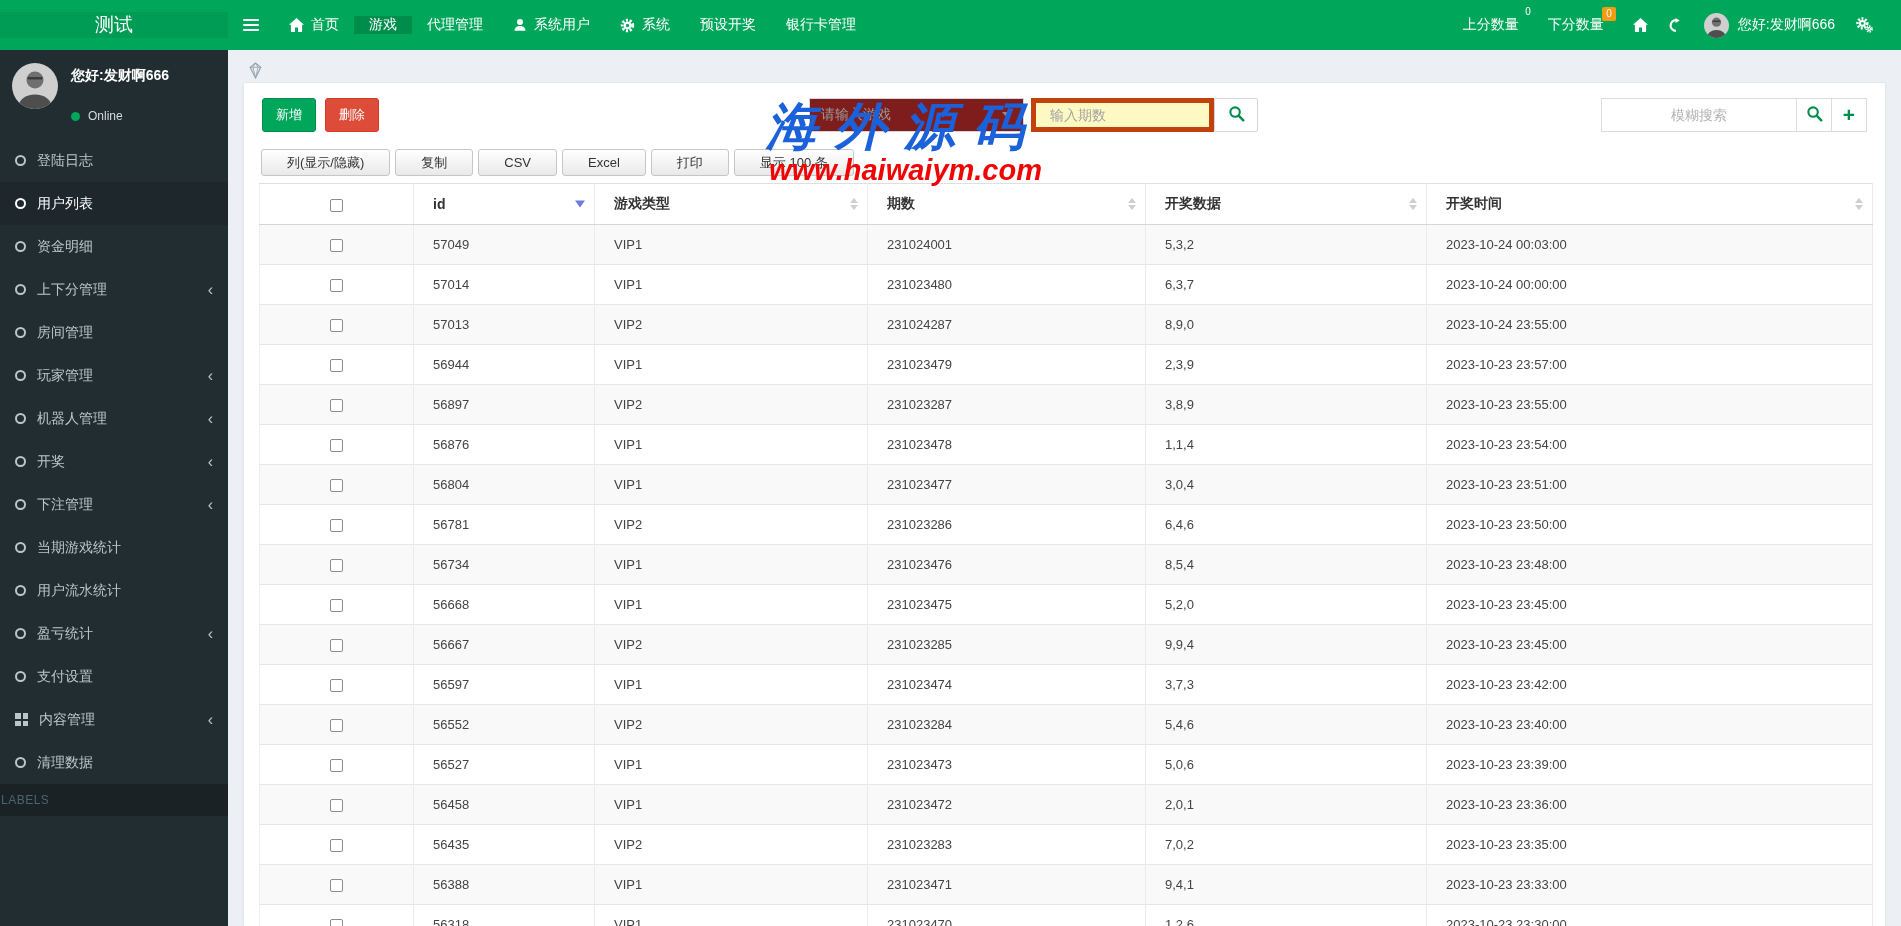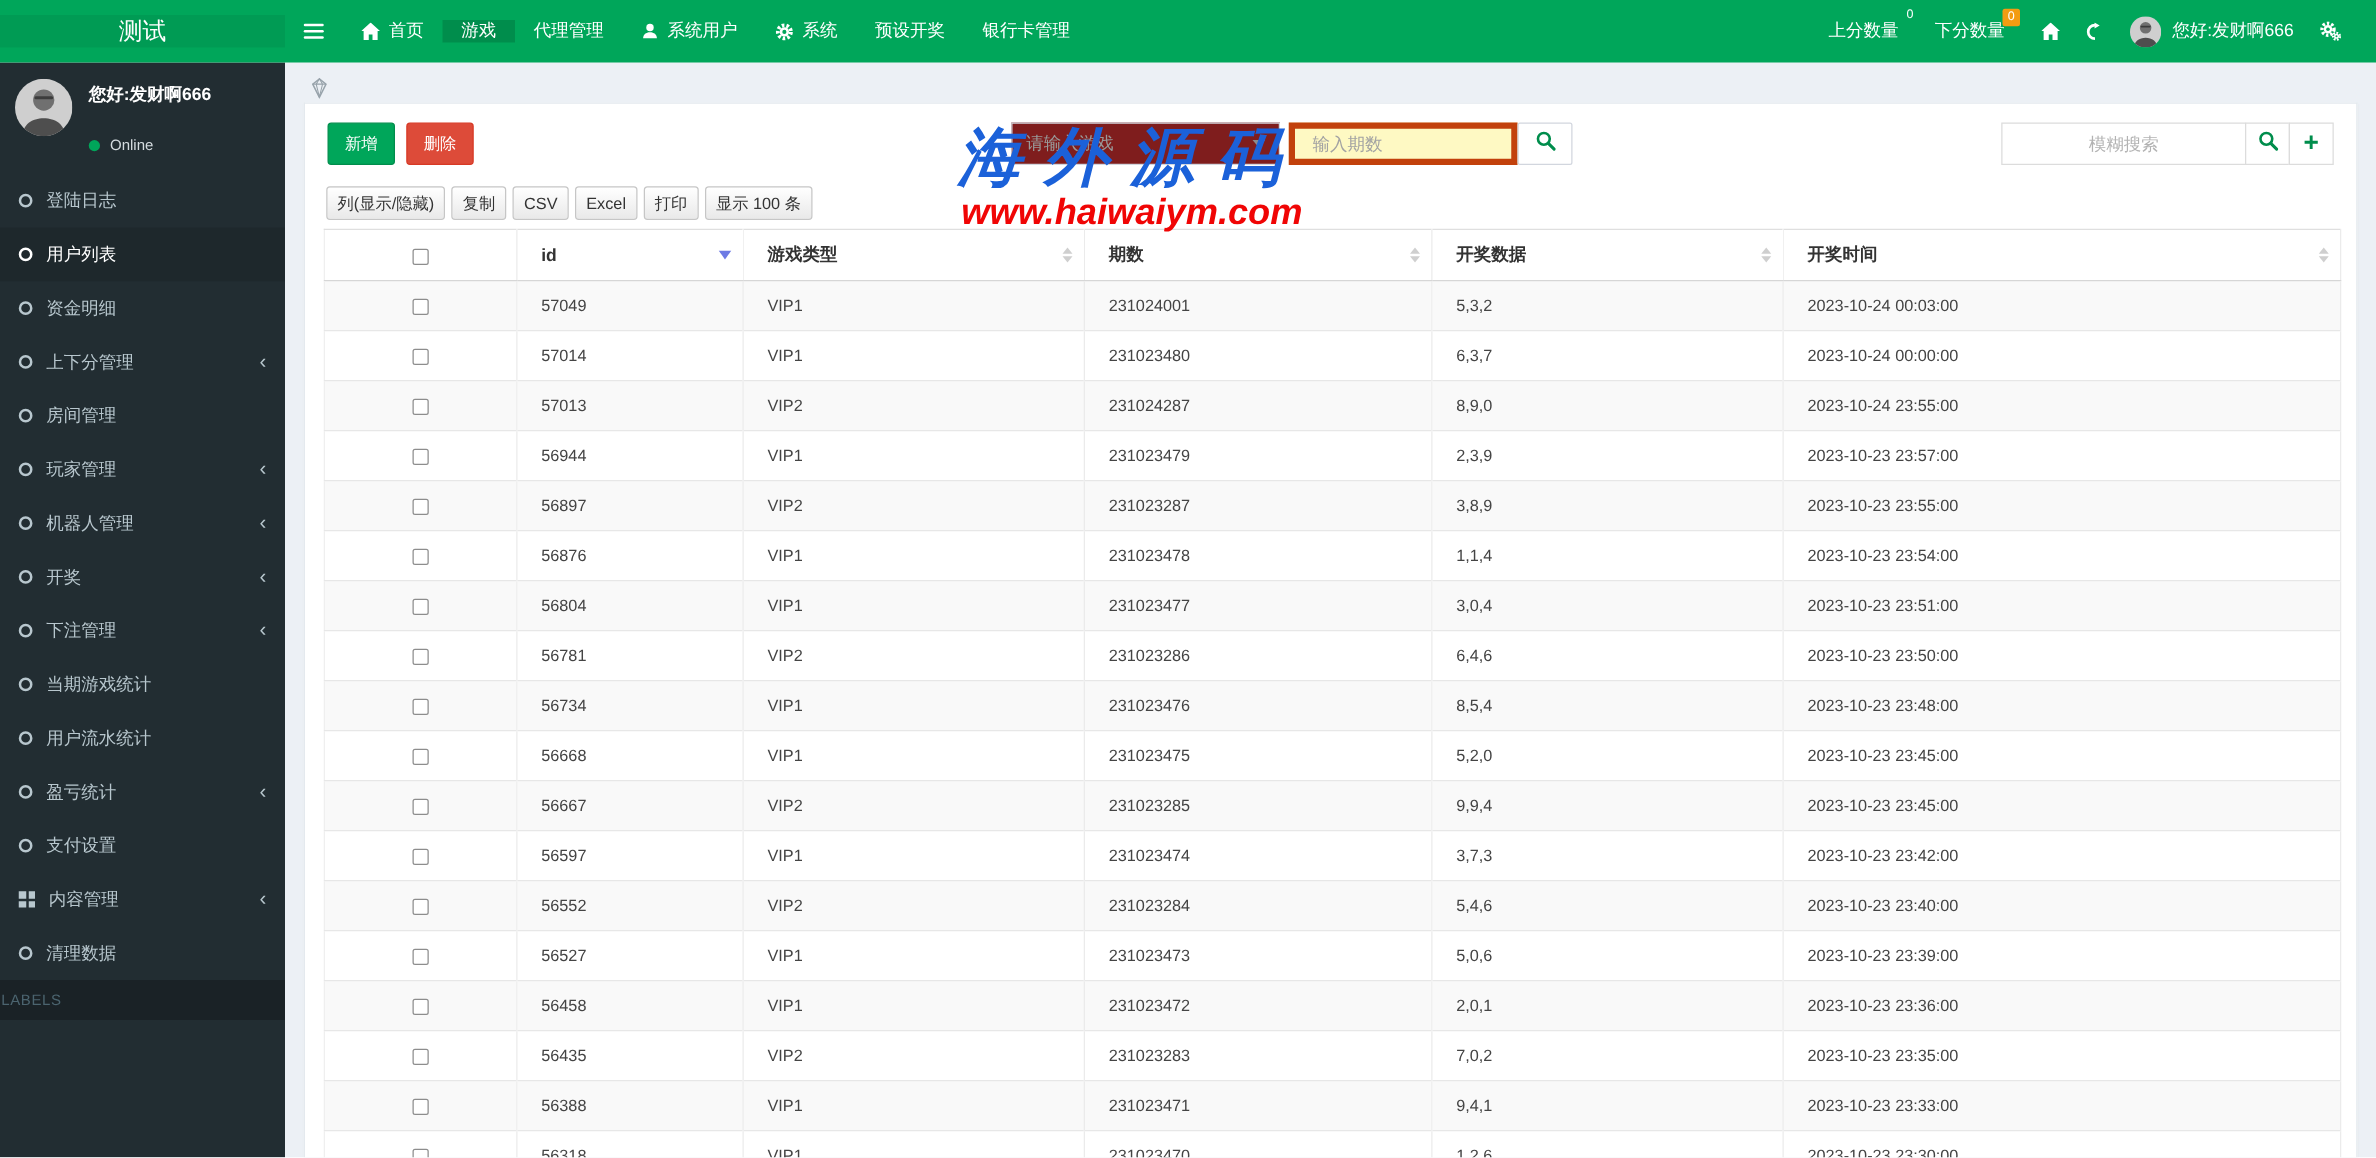--- a/index.html
+++ b/index.html
@@ -56,21 +56,21 @@
   .inp-period { position:absolute; left:787px; top:15px; width:183px; height:34px; }
   .btn-search-mid { position:absolute; left:970px; top:15px; width:44px; height:34px; background:#fff; border:1px solid #d2d6de; border-radius:2px; display:flex; align-items:center; justify-content:center; cursor:pointer; }
 
   .fuzzy { position:absolute; left:1357px; top:15px; height:34px; display:flex; }
   .fuzzy input { width:196px; height:34px; border:1px solid #dcdcdc; text-align:center; font-size:14px; outline:none; }
   .fuzzy input::placeholder { color:#b3b3b3; }
   .fz-btn { width:36px; height:34px; margin-left:-1px; border:1px solid #dcdcdc; background:#fff; display:flex; align-items:center; justify-content:center; cursor:pointer; }
   .plus-ic { color:#008d4c; font-size:21px; font-weight:bold; line-height:1; margin-top:-2px; }
 
   .export-row { position:absolute; left:17px; top:66px; display:flex; gap:5px; }
-  .ebtn { height:27px; padding:0 8px; border:1px solid #c6c6c6; border-radius:3px; background:linear-gradient(#ffffff,#e9e9e9); font-size:13px; color:#333; cursor:pointer; white-space:nowrap; }
+  .ebtn { height:27px; padding:0 25px; border:1px solid #c6c6c6; border-radius:3px; background:linear-gradient(#ffffff,#e9e9e9); font-size:13px; color:#333; cursor:pointer; white-space:nowrap; }
 
   .table-wrap { position:absolute; left:15px; top:100px; width:1613px; }
   table { width:100%; border-collapse:collapse; table-layout:fixed; border-top:1px solid #dfdfdf; border-left:1px solid #efefef; }
   th { height:41px; font-size:14px; font-weight:bold; color:#333; text-align:left; padding:0 22px 0 19px; position:relative; background:#fff; border-right:1px solid #ebebeb; border-bottom:1px solid #d6d6d6; }
   td { height:40px; font-size:13px; color:#444; padding:0 10px 0 19px; border-right:1px solid #ebebeb; border-top:1px solid #e7e7e7; white-space:nowrap; overflow:hidden; }
   tr.odd td { background:#f9f9f9; }
   th.cb-col, td.cb-col { text-align:center; padding:0; }
   .cb { display:inline-block; width:13px; height:13px; border:1px solid #8d8d8d; border-radius:2px; background:#fff; vertical-align:middle; cursor:pointer; }
   .sort-both { position:absolute; right:9px; top:50%; transform:translateY(-50%); display:flex; flex-direction:column; gap:2px; }
   .sort-both i { width:0; height:0; border-left:4px solid transparent; border-right:4px solid transparent; }

